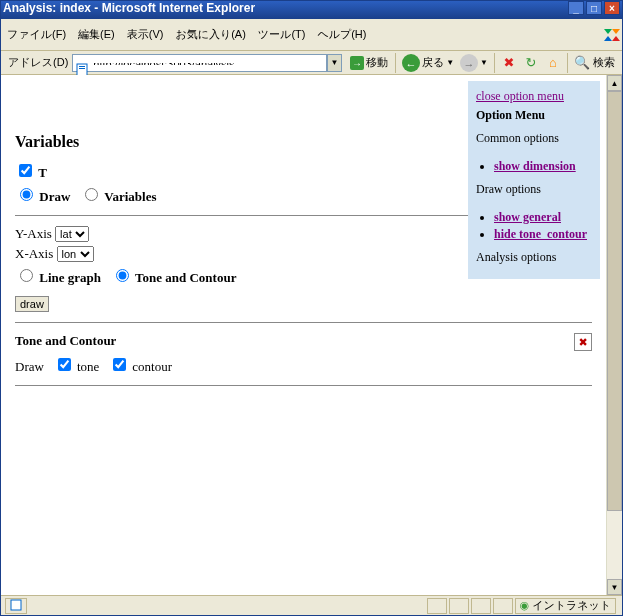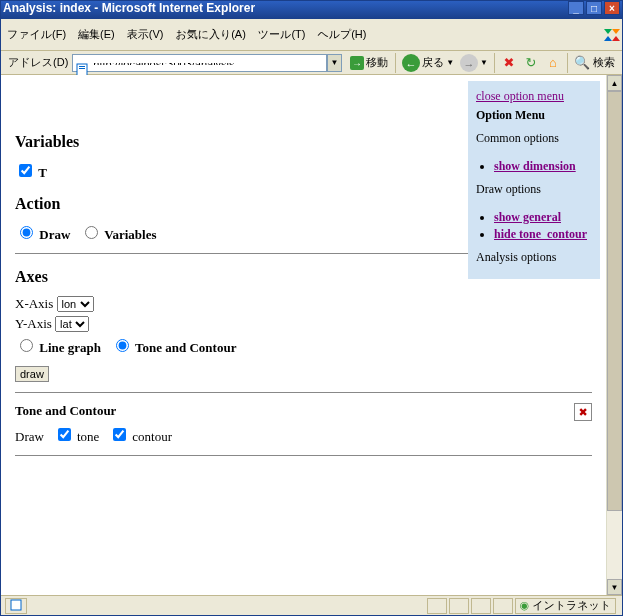--- a/index.html
+++ b/index.html
@@ -127,39 +127,37 @@
 
   <div class="content">
     <div class="page">
 
       <h3 class="top">Variables</h3>
       <div class="row">
         <input type="checkbox" checked="" style="">
         <b>T</b>
       </div>
 
-      <h3>Action</h3>
       <div class="row">
         <input type="radio" name="act" checked="" style="">
         <b>Draw</b>
         &nbsp;
         <input type="radio" name="act" style="">
         <b>Variables</b>
       </div>
 
       <hr>
 
-      <h3>Axes</h3>
+      <div class="row">
+        <span>Y-Axis</span>
+        <select><option>lat</option></select>
+      </div>
       <div class="row">
         <span>X-Axis</span>
         <select><option>lon</option></select>
-      </div>
-      <div class="row">
-        <span>Y-Axis</span>
-        <select><option>lat</option></select>
       </div>
 
       <div class="row">
         <input type="radio" name="fig" style="">
         <b>Line graph</b>
         &nbsp;
         <input type="radio" name="fig" checked="" style="">
         <b>Tone and Contour</b>
       </div>
       <div class="row" style="margin-top:10px;">

